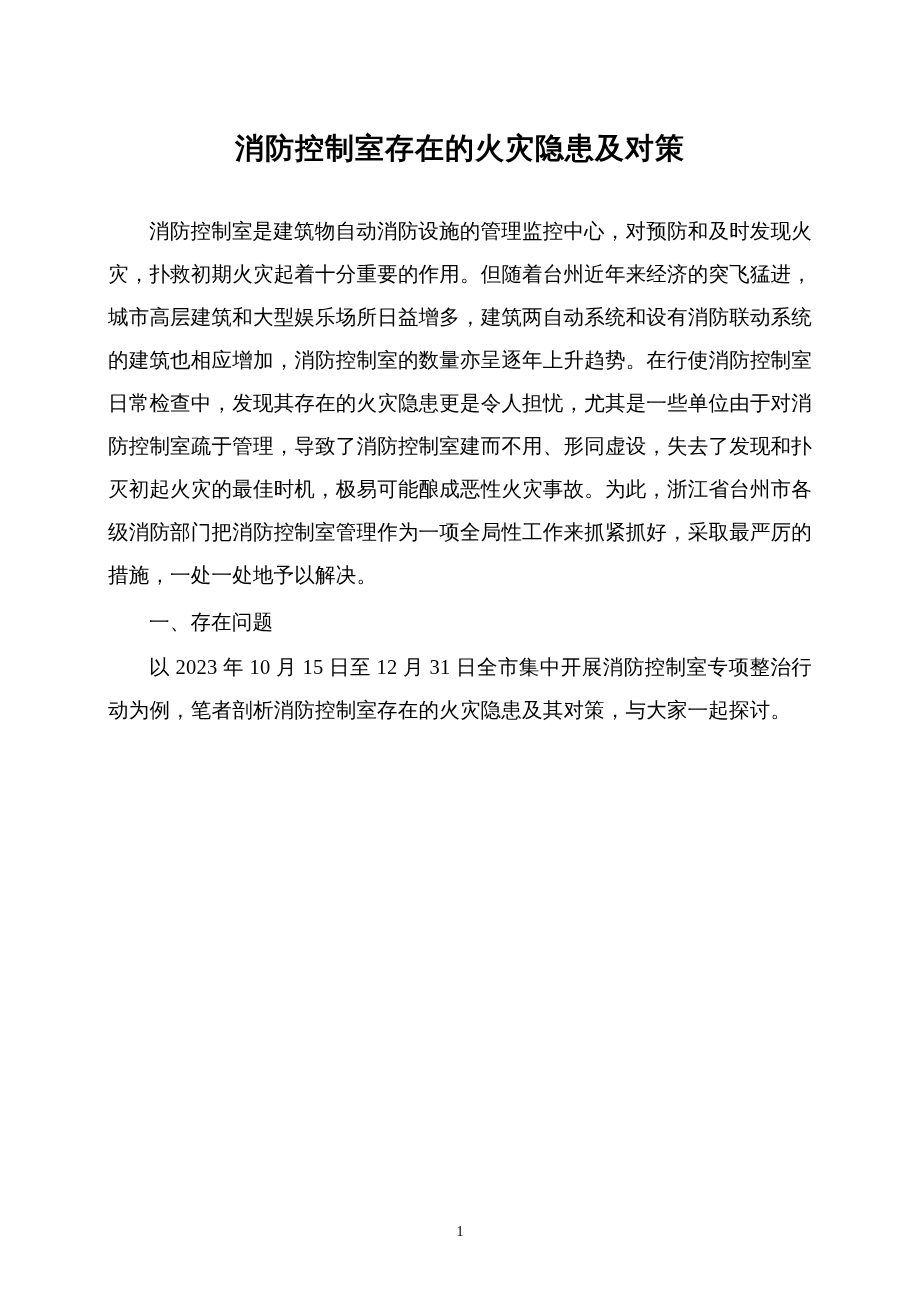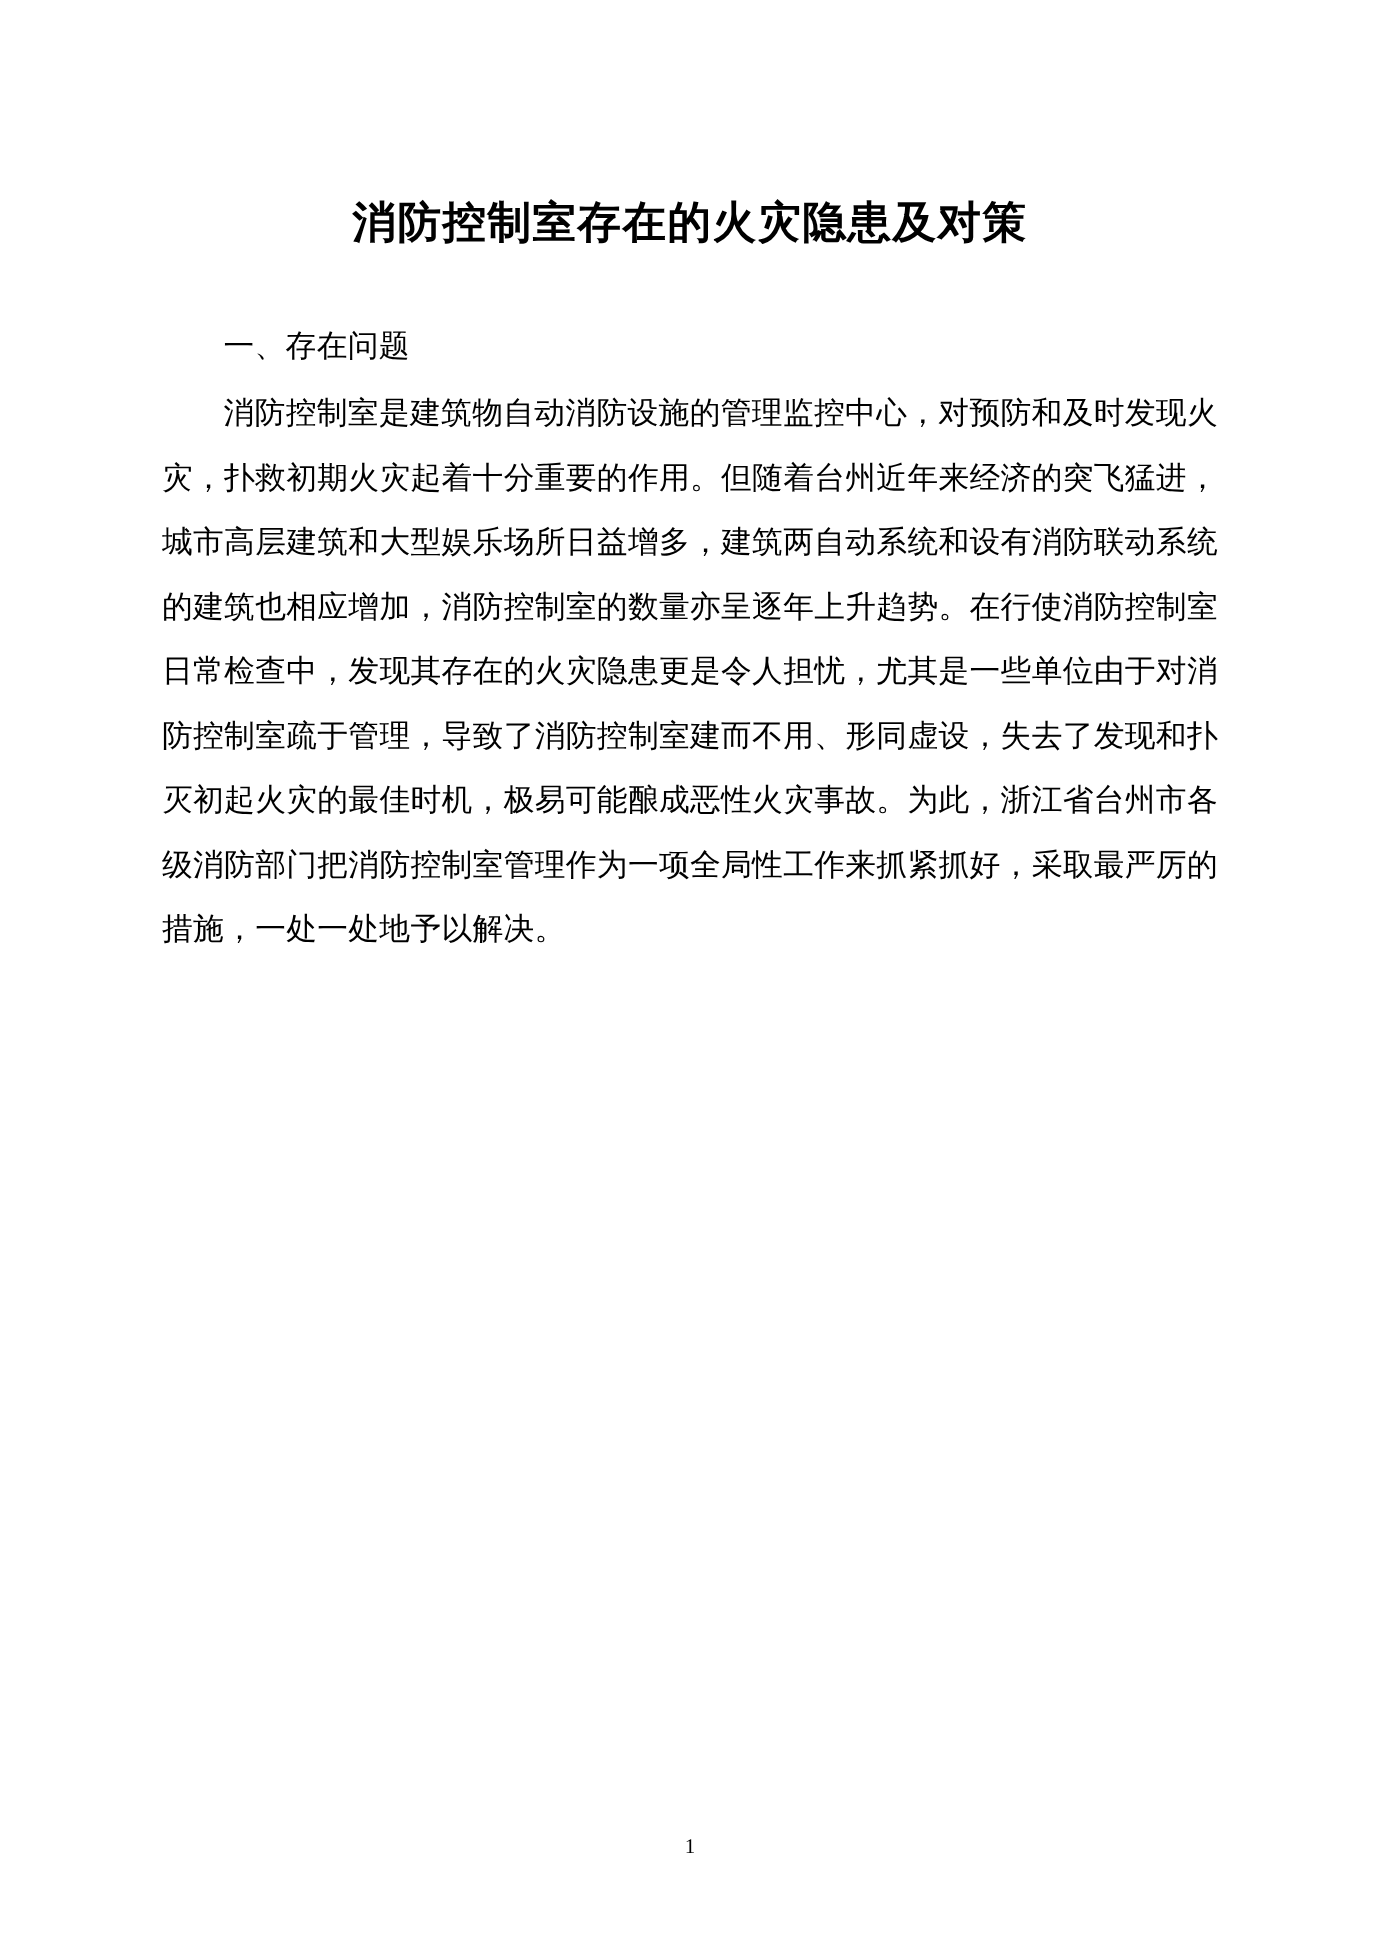--- a/index.html
+++ b/index.html
@@ -54,20 +54,21 @@
     color: #000;
   }
 </style>
 </head>
 <body>
 
 <div class="page">
 
   <h1 class="doc-title">消防控制室存在的火灾隐患及对策</h1>
 
+  <p class="para">消防控制室是建筑物自动消防设施的管理监控中心，对预防和及时发现火灾，扑救初期火灾起着十分重要的作用。但随着台州近年来经济的突飞猛进，城市高层建筑和大型娱乐场所日益增多，建筑两自动系统和设有消防联动系统的建筑也相应增加，消防控制室的数量亦呈逐年上升趋势。在行使消防控制室日常检查中，发现其存在的火灾隐患更是令人担忧，尤其是一些单位由于对消防控制室疏于管理，导致了消防控制室建而不用、形同虚设，失去了发现和扑灭初起火灾的最佳时机，极易可能酿成恶性火灾事故。为此，浙江省台州市各级消防部门把消防控制室管理作为一项全局性工作来抓紧抓好，采取最严厉的措施，一处一处地予以解决。</p>
+
   <p class="para heading-item">一、存在问题</p>
 
-  <p class="para">消防控制室是建筑物自动消防设施的管理监控中心，对预防和及时发现火灾，扑救初期火灾起着十分重要的作用。但随着台州近年来经济的突飞猛进，城市高层建筑和大型娱乐场所日益增多，建筑两自动系统和设有消防联动系统的建筑也相应增加，消防控制室的数量亦呈逐年上升趋势。在行使消防控制室日常检查中，发现其存在的火灾隐患更是令人担忧，尤其是一些单位由于对消防控制室疏于管理，导致了消防控制室建而不用、形同虚设，失去了发现和扑灭初起火灾的最佳时机，极易可能酿成恶性火灾事故。为此，浙江省台州市各级消防部门把消防控制室管理作为一项全局性工作来抓紧抓好，采取最严厉的措施，一处一处地予以解决。</p>
-
+  <p class="para">以 2023 年 10 月 15 日至 12 月 31 日全市集中开展消防控制室专项整治行动为例，笔者剖析消防控制室存在的火灾隐患及其对策，与大家一起探讨。</p>
 
 
   <div class="page-number">1</div>
 </div>
 
 </body></html>

